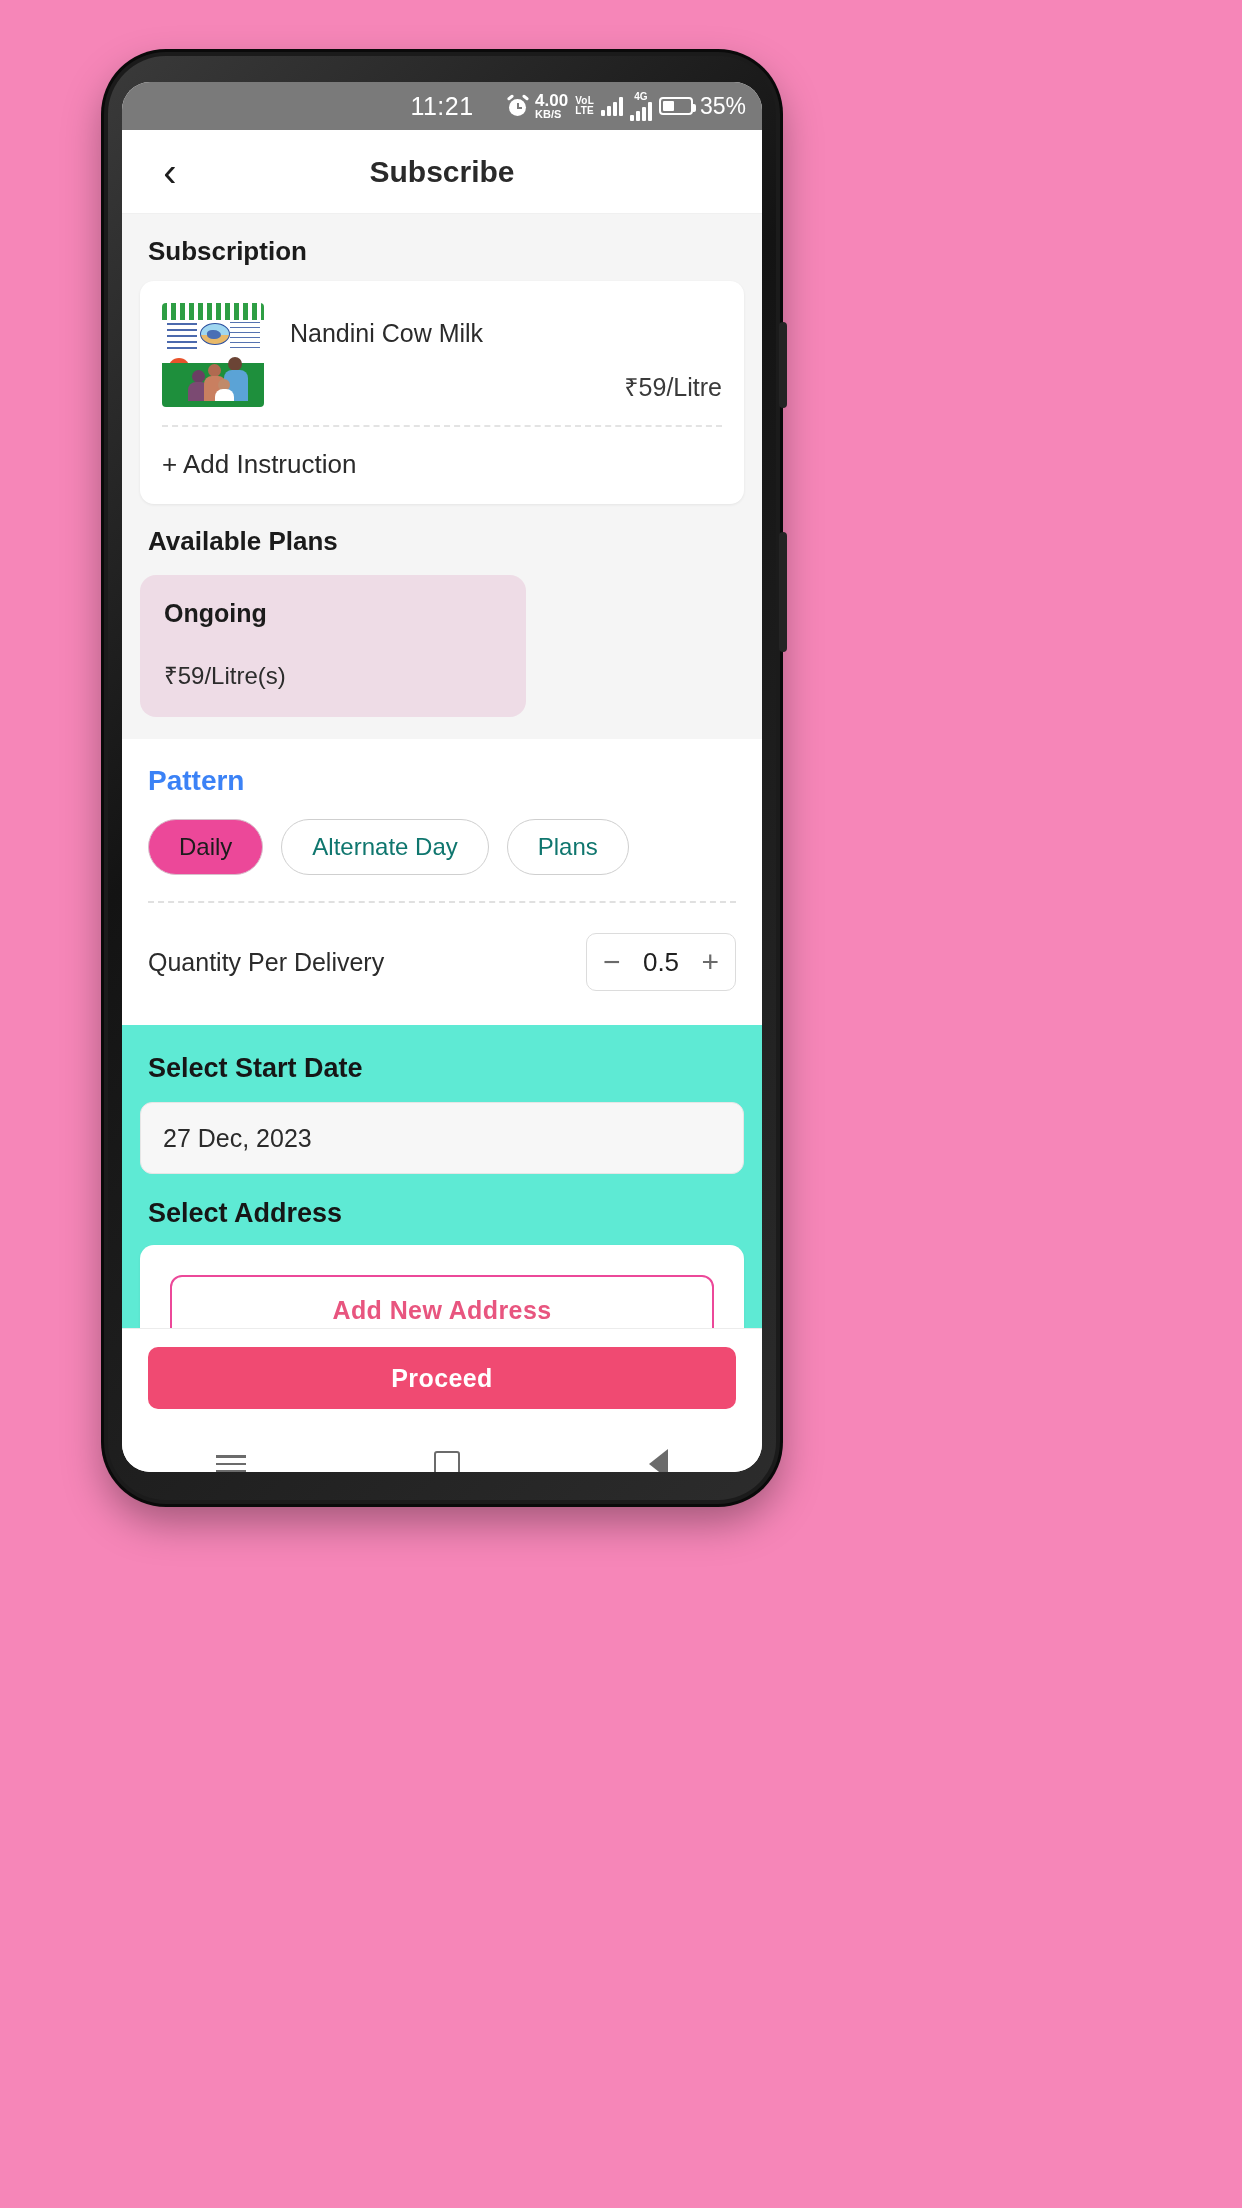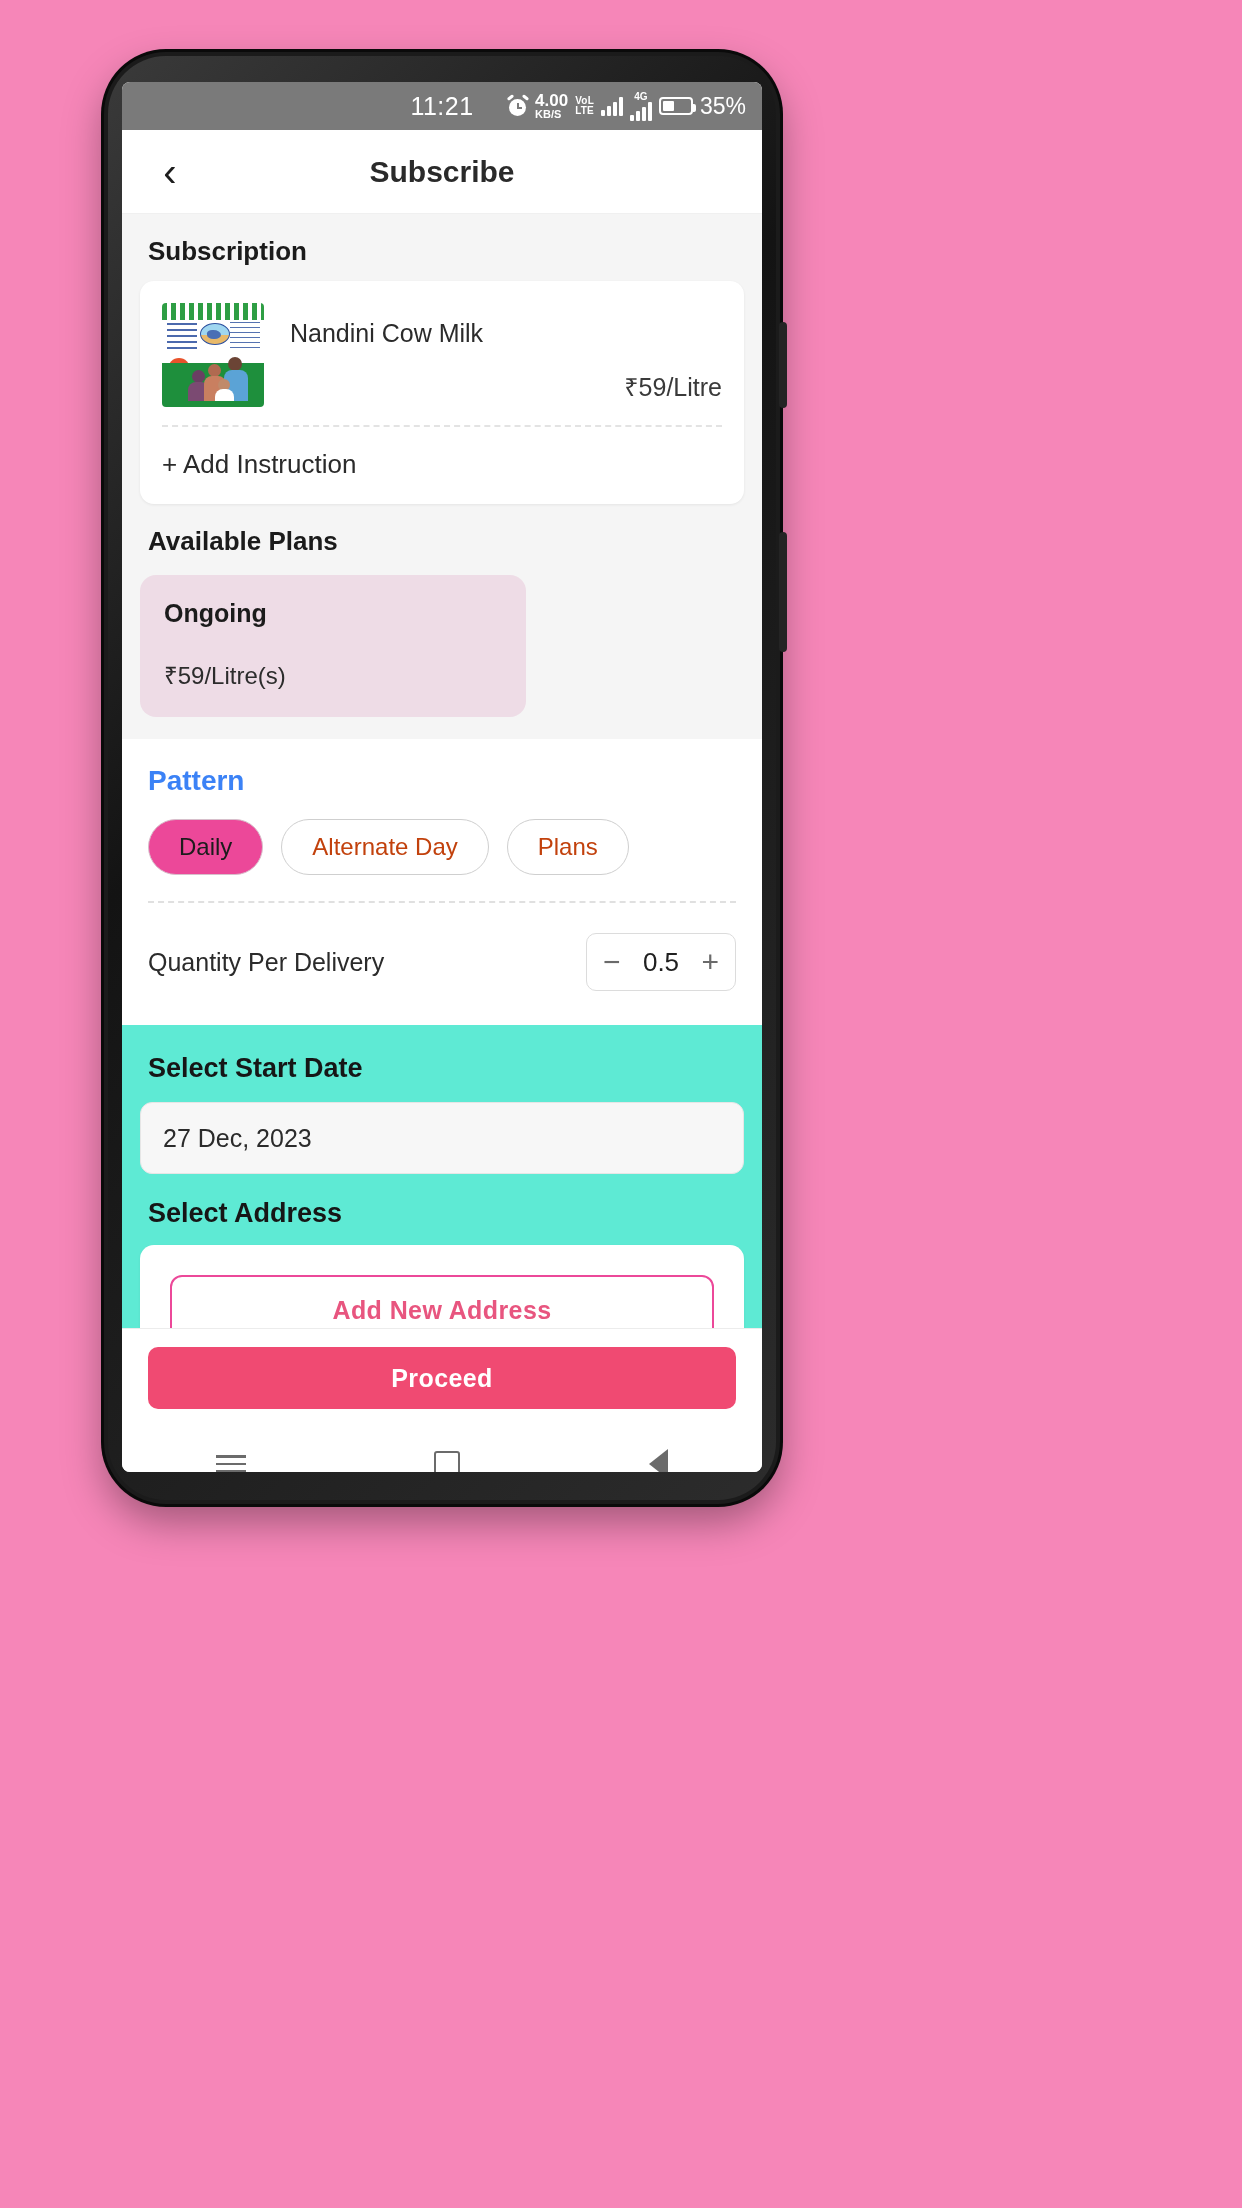--- a/index.html
+++ b/index.html
@@ -31,21 +31,21 @@
     position:absolute; right:-7px; width:8px; border-radius:4px;
     background:#242424;
   }
   .side-btn.b1{ top:270px; height:86px; }
   .side-btn.b2{ top:480px; height:120px; }
 
   .screen {
     position:absolute; left:122px; top:82px;
     width:640px; height:1390px;
     background:#ffffff;
-    border-radius:8px;
+    border-radius:28px;
     overflow:hidden;
     z-index:5;
   }
 
   
   .statusbar{
     position:relative; height:48px; background:#7a7a7a;
     display:flex; align-items:center; color:#fff;
   }
   .sb-time{
@@ -151,21 +151,21 @@
   .plan-title{ font-size:25px; font-weight:700; color:#1b1b1b; }
   .plan-price{ font-size:24px; color:#2c2c2c; padding-top:30px; }
 
   
   .white-block{ background:#fff; margin-top:22px; padding:0 0 0 0; }
   .pattern-title{ font-size:28px; font-weight:700; color:#3b82f6; padding:26px 26px 0 26px; }
   .chips{ display:flex; gap:18px; padding:22px 26px 26px 26px; }
   .chip{
     border:1.5px solid #cfcfcf; border-radius:30px; height:56px;
     display:flex;align-items:center;justify-content:center;
-    font-size:24px; color:#c2410c; padding:0 30px; background:#fff;
+    font-size:24px; color:#0f766e; padding:0 30px; background:#fff;
   }
   .chip.selected{ background:#ec4899; border-color:#D7BFCB; color:#1c1c1c; }
   .dashed-sep{ border-top:2px dashed #e0e0e0; margin:0 26px; }
 
   .qty-row{
     display:flex;align-items:center;justify-content:space-between;
     padding:30px 26px 34px 26px;
   }
   .qty-label{ font-size:25px; color:#2b2b2b; }
   .stepper{

